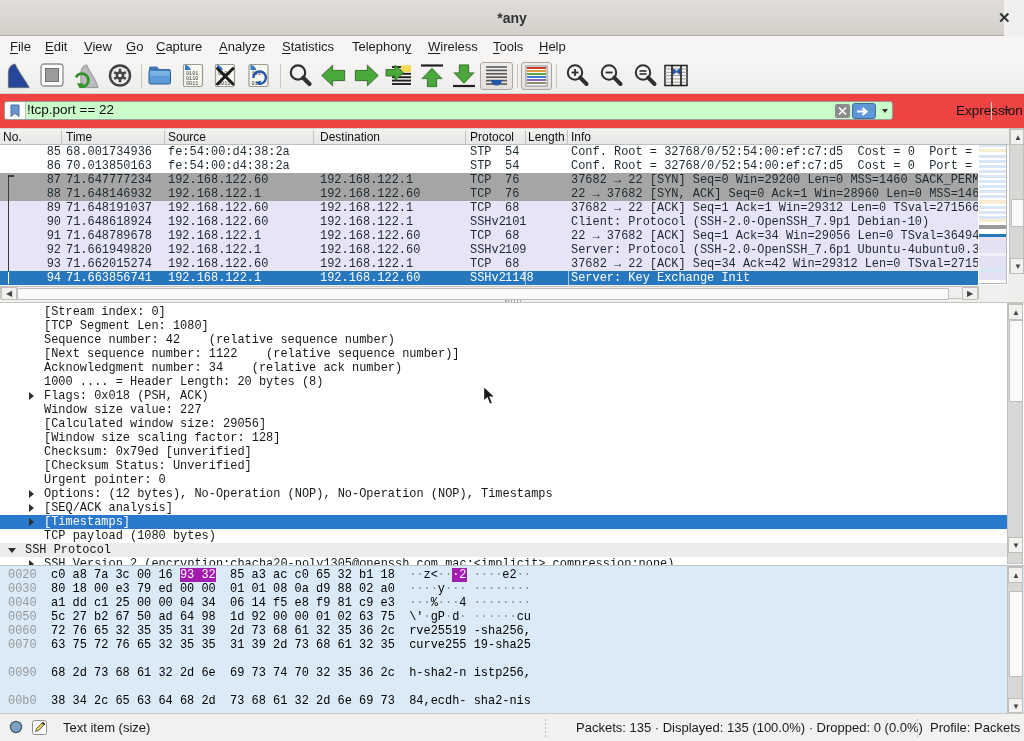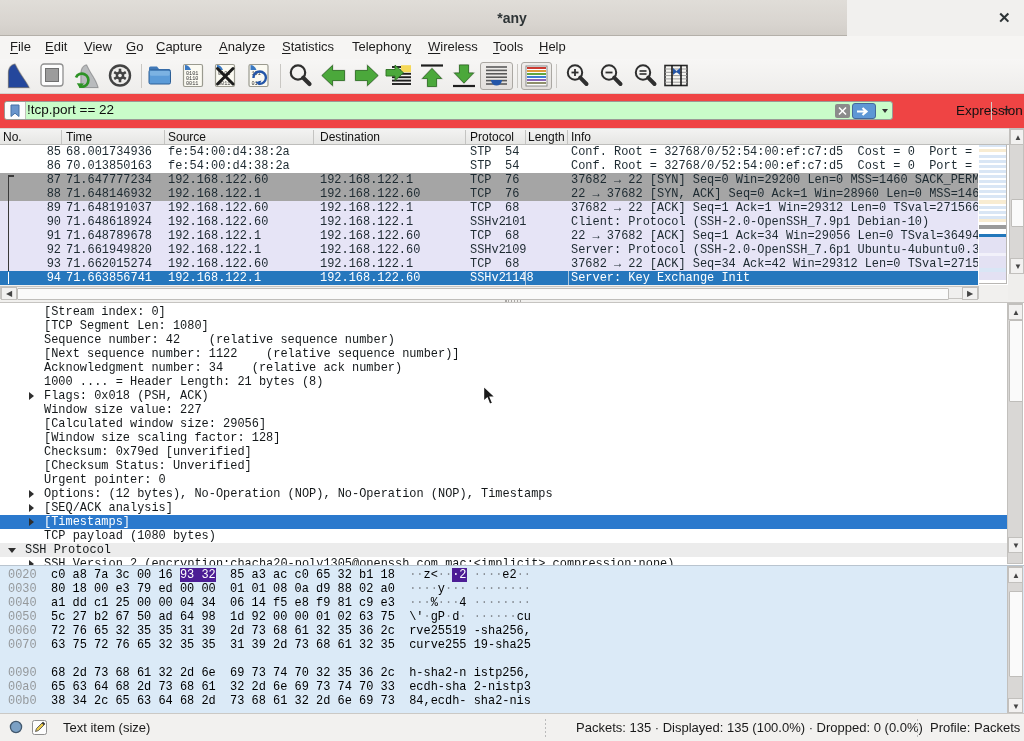--- a/index.html
+++ b/index.html
@@ -1,20 +1,20 @@
 <!DOCTYPE html>
 <html><head><meta charset="utf-8">
 <style>
 html,body{margin:0;padding:0;}
 body{width:1024px;height:741px;overflow:hidden;position:relative;
  font-family:"Liberation Sans",sans-serif;background:#f1f0ee;}
 .abs{position:absolute;}
 .mono{font-family:"Liberation Mono",monospace;font-size:11.95px;line-height:14px;white-space:pre;}
 
-#titlebar{left:0;top:0;width:847px;height:36px;
+#titlebar{left:0;top:0;width:1004px;height:36px;
  background:linear-gradient(#e0ddd8,#d8d4cf 70%,#d2cec8);border-bottom:1px solid #b4b0a9;box-sizing:border-box;}
 #title{left:0;top:10px;width:1024px;text-align:center;font-weight:bold;font-size:14px;color:#2e3436;}
 #closex{left:998px;top:9px;font-size:15px;font-weight:bold;color:#2e3436;}
 
 #menubar{left:0;top:36px;width:1024px;height:23px;background:#f6f5f3;font-size:13px;color:#1c1c1c;}
 #menubar span{position:absolute;top:3px;}
 #menubar u{text-decoration:underline;text-underline-offset:2px;}
 
 #toolbar{left:0;top:59px;width:1024px;height:35px;background:linear-gradient(#f7f6f5,#eeedeb);
  border-bottom:1px solid #d5d3cf;box-sizing:border-box;}
@@ -65,21 +65,21 @@
 .dl .t1{position:absolute;left:25px;top:0;}
 .tri{position:absolute;width:0;height:0;border-left:5px solid #2e2e2e;border-top:4px solid transparent;border-bottom:4px solid transparent;left:29px;top:3px;}
 .trid{position:absolute;width:0;height:0;border-top:5px solid #2e2e2e;border-left:4px solid transparent;border-right:4px solid transparent;left:8px;top:5px;}
 .dsel{background:#2b79cd;color:#fff;}
 .dgray{background:#ececec;}
 
 #hex{left:0;top:565px;width:1024px;height:148px;background:#dbeaf7;overflow:hidden;border-top:1px solid #b9c4cf;}
 #hex .hl{position:absolute;left:8px;}
 #hex .off{color:#95999c;}
 #hex .dim{color:#8a9097;}
-#hex .sel{background:#4c1d95;color:#fff;}
+#hex .sel{background:#a21caf;color:#fff;}
 
 #status span{white-space:nowrap;}
 #status{left:0;top:713px;width:1024px;height:28px;background:#f2f1ef;border-top:1px solid #cbc9c5;box-sizing:border-box;font-size:13px;color:#1a1a1a;}
 .dotsep{position:absolute;top:5px;width:1px;height:18px;background:repeating-linear-gradient(#bbb 0 2px,transparent 2px 4px);}
 </style></head>
 <body>
 <div class="abs" id="titlebar">
  <div class="abs" id="title">*any</div>
  <div class="abs" id="closex">✕</div>
 </div>
@@ -339,21 +339,21 @@
  <div class="abs" style="left:16px;top:1px;width:930px;height:10px;background:#fafafa;border:1px solid #bfbdba;border-radius:1px;"></div>
  <div class="sbtn" style="top:0;left:961px;height:13px;line-height:12px;">▶</div>
 </div>
 <div class="abs" style="left:505px;top:300px;width:17px;height:2px;background:repeating-linear-gradient(90deg,#a9a7a4 0 1.5px,transparent 1.5px 3px);"></div>
 <div class="abs mono" id="detail">
 <div class="dl" style="top:2px"><span class="t">[Stream index: 0]</span></div>
 <div class="dl" style="top:16px"><span class="t">[TCP Segment Len: 1080]</span></div>
 <div class="dl" style="top:30px"><span class="t">Sequence number: 42    (relative sequence number)</span></div>
 <div class="dl" style="top:44px"><span class="t">[Next sequence number: 1122    (relative sequence number)]</span></div>
 <div class="dl" style="top:58px"><span class="t">Acknowledgment number: 34    (relative ack number)</span></div>
-<div class="dl" style="top:72px"><span class="t">1000 .... = Header Length: 21 bytes (8)</span></div>
+<div class="dl" style="top:72px"><span class="t">1000 .... = Header Length: 20 bytes (8)</span></div>
 <div class="dl" style="top:86px"><span class="tri"></span><span class="t">Flags: 0x018 (PSH, ACK)</span></div>
 <div class="dl" style="top:100px"><span class="t">Window size value: 227</span></div>
 <div class="dl" style="top:114px"><span class="t">[Calculated window size: 29056]</span></div>
 <div class="dl" style="top:128px"><span class="t">[Window size scaling factor: 128]</span></div>
 <div class="dl" style="top:142px"><span class="t">Checksum: 0x79ed [unverified]</span></div>
 <div class="dl" style="top:156px"><span class="t">[Checksum Status: Unverified]</span></div>
 <div class="dl" style="top:170px"><span class="t">Urgent pointer: 0</span></div>
 <div class="dl" style="top:184px"><span class="tri"></span><span class="t">Options: (12 bytes), No-Operation (NOP), No-Operation (NOP), Timestamps</span></div>
 <div class="dl" style="top:198px"><span class="tri"></span><span class="t">[SEQ/ACK analysis]</span></div>
 <div class="dl dsel" style="top:212px"><span class="tri"></span><span class="t">[Timestamps]</span></div>
@@ -362,21 +362,20 @@
 <div class="dl" style="top:254px"><span class="tri"></span><span class="t">SSH Version 2 (encryption:chacha20-poly1305@openssh.com mac:&lt;implicit&gt; compression:none)</span></div>
 </div>
 <div class="abs mono" id="hex">
 <div class="hl" style="top:2px"><span class="off">0020</span>  c0 a8 7a 3c 00 16 <span class="sel">93 32</span>  85 a3 ac c0 65 32 b1 18  <span class="dim">··</span>z&lt;<span class="dim">··</span><span class="sel">·2</span> <span class="dim">····</span>e2<span class="dim">··</span></div>
 <div class="hl" style="top:16px"><span class="off">0030</span>  80 18 00 e3 79 ed 00 00  01 01 08 0a d9 88 02 a0  <span class="dim">····</span>y<span class="dim">···</span> <span class="dim">········</span></div>
 <div class="hl" style="top:30px"><span class="off">0040</span>  a1 dd c1 25 00 00 04 34  06 14 f5 e8 f9 81 c9 e3  <span class="dim">···</span>%<span class="dim">···</span>4 <span class="dim">········</span></div>
 <div class="hl" style="top:44px"><span class="off">0050</span>  5c 27 b2 67 50 ad 64 98  1d 92 00 00 01 02 63 75  \'<span class="dim">·</span>gP<span class="dim">·</span>d<span class="dim">·</span> <span class="dim">······</span>cu</div>
 <div class="hl" style="top:58px"><span class="off">0060</span>  72 76 65 32 35 35 31 39  2d 73 68 61 32 35 36 2c  rve25519 -sha256,</div>
 <div class="hl" style="top:72px"><span class="off">0070</span>  63 75 72 76 65 32 35 35  31 39 2d 73 68 61 32 35  curve255 19-sha25</div>
 <div class="hl" style="top:100px"><span class="off">0090</span>  68 2d 73 68 61 32 2d 6e  69 73 74 70 32 35 36 2c  h-sha2-n istp256,</div>
-<div class="hl" style="top:114px"><span class="off">00a0</span>  65 63 64 68 2d 73 68 61  32 2d 6e 69 73 74 70 33  ecdh-sha 2-nistp3</div>
 <div class="hl" style="top:128px"><span class="off">00b0</span>  38 34 2c 65 63 64 68 2d  73 68 61 32 2d 6e 69 73  84,ecdh- sha2-nis</div>
 </div>
 <div class="abs sbv" id="dvsb" style="left:1007px;top:303px;height:261px;">
  <div class="sbtn" style="top:0">▲</div>
  <div class="sth" style="top:16px;height:82px;"></div>
  <div class="sbtn" style="top:233px">▼</div>
 </div>
 <div class="abs sbv" id="xvsb" style="left:1007px;top:566px;height:147px;">
  <div class="sbtn" style="top:0">▲</div>
  <div class="sth" style="top:24px;height:86px;"></div>

